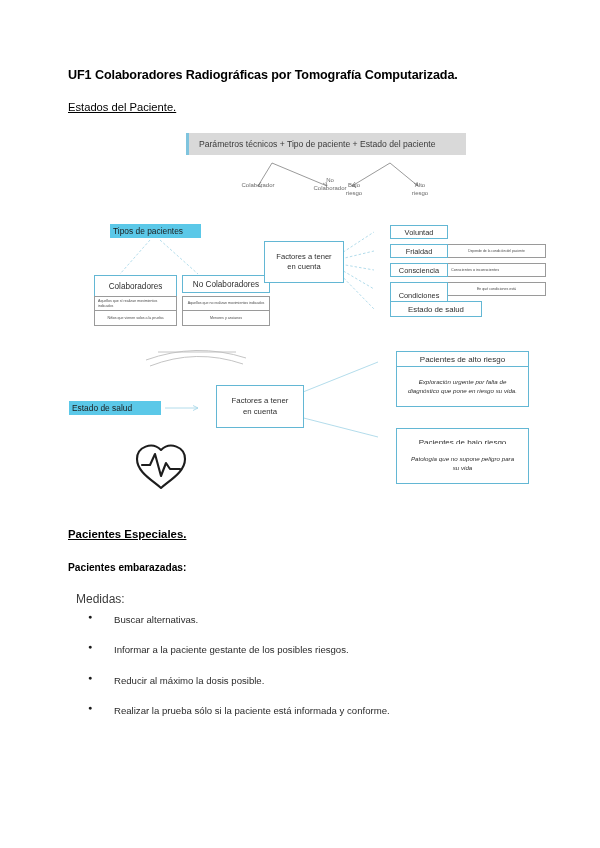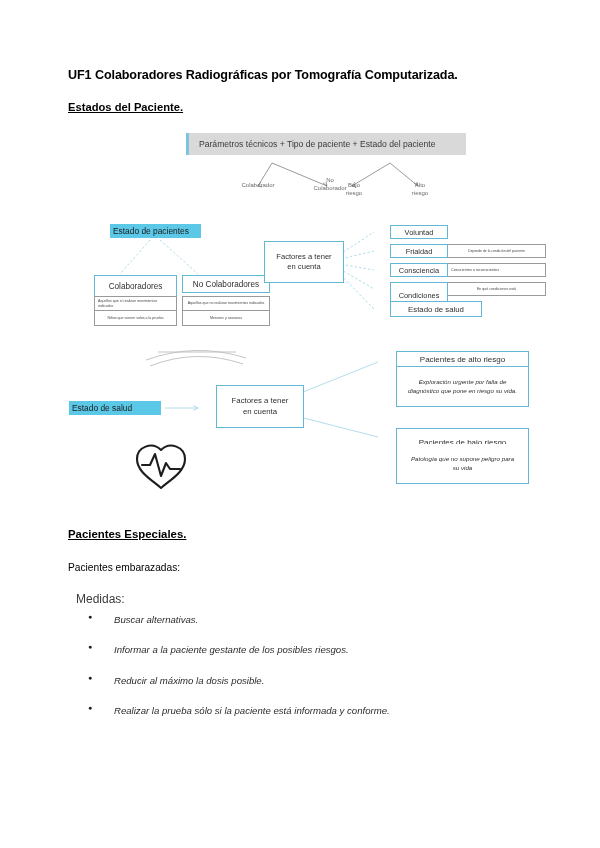--- a/index.html
+++ b/index.html
@@ -30,37 +30,37 @@
     width: 470px;
     font-size: 12.6px;
     font-weight: bold;
     letter-spacing: -0.1px;
   }
   .h2-underline {
     position: absolute;
     left: 68px;
     top: 101px;
     font-size: 11.2px;
-    font-weight: bold;
+    font-weight: normal;
     text-decoration: underline;
   }
   .sec-especiales {
     position: absolute;
     left: 68px;
     top: 528px;
     font-size: 11.4px;
     font-weight: bold;
     text-decoration: underline;
   }
   .sec-embarazadas {
     position: absolute;
     left: 68px;
     top: 562px;
     font-size: 10.2px;
-    font-weight: normal;
+    font-weight: bold;
   }
   .medidas {
     position: absolute;
     left: 76px;
     top: 592px;
     font-size: 12px;
     color: #3b3b3b;
   }
   .bullets {
     position: absolute;
@@ -71,21 +71,20 @@
     padding: 0;
     list-style: none;
     font-size: 9.6px;
     color: #2b2b2b;
   }
   .bullets li {
     position: relative;
     padding-left: 28px;
     margin-bottom: 16.5px;
     line-height: 1.45;
-    font-style: italic;
   }
   .bullets li::before {
     content: "\25CF";
     position: absolute;
     left: 2px;
     top: -1px;
     font-size: 7px;
     color: #1a1a1a;
   }
   .node {
@@ -210,21 +209,21 @@
   <div class="branch-label" style="left:332px; top:182px; width:44px; font-size:6px;">
     <span>Bajo</span><br>
     <span>riesgo</span>
   </div>
 
   <div class="branch-label" style="left:398px; top:182px; width:44px; font-size:6px;">
     <span>Alto</span><br>
     <span>riesgo</span>
   </div>
 
-  <div class="hl-cyan" style="left:110px; top:224px; width:91px; height:14px; font-size:8.4px;">Estado de pacientes</div>
+  <div class="hl-cyan" style="left:110px; top:224px; width:91px; height:14px; font-size:8.4px;">Tipos de pacientes</div>
 
   <div class="node bordered" style="left:78px; top:275px; width:83px; height:23px; font-size:8.2px;">Colaboradores</div>
 
   <div class="node bordered" style="left:166px; top:275px; width:88px; height:18px; font-size:8.2px;">No Colaboradores</div>
 
   <div class="node thin micro" style="left:78px; top:296px; width:83px; height:15px; font-size:3.6px;">Aquellos que sí realizan movimientos indicados</div>
   <div class="node thin micro" style="left:78px; top:311px; width:83px; height:15px; font-size:3.6px; border-top:none;">Niños que vienen solos a la prueba</div>
 
   <div class="node thin micro" style="left:166px; top:296px; width:88px; height:15px; font-size:3.6px;">Aquellos que no realizan movimientos indicados</div>
   <div class="node thin micro" style="left:166px; top:311px; width:88px; height:15px; font-size:3.6px; border-top:none;">Menores y ancianos</div>

